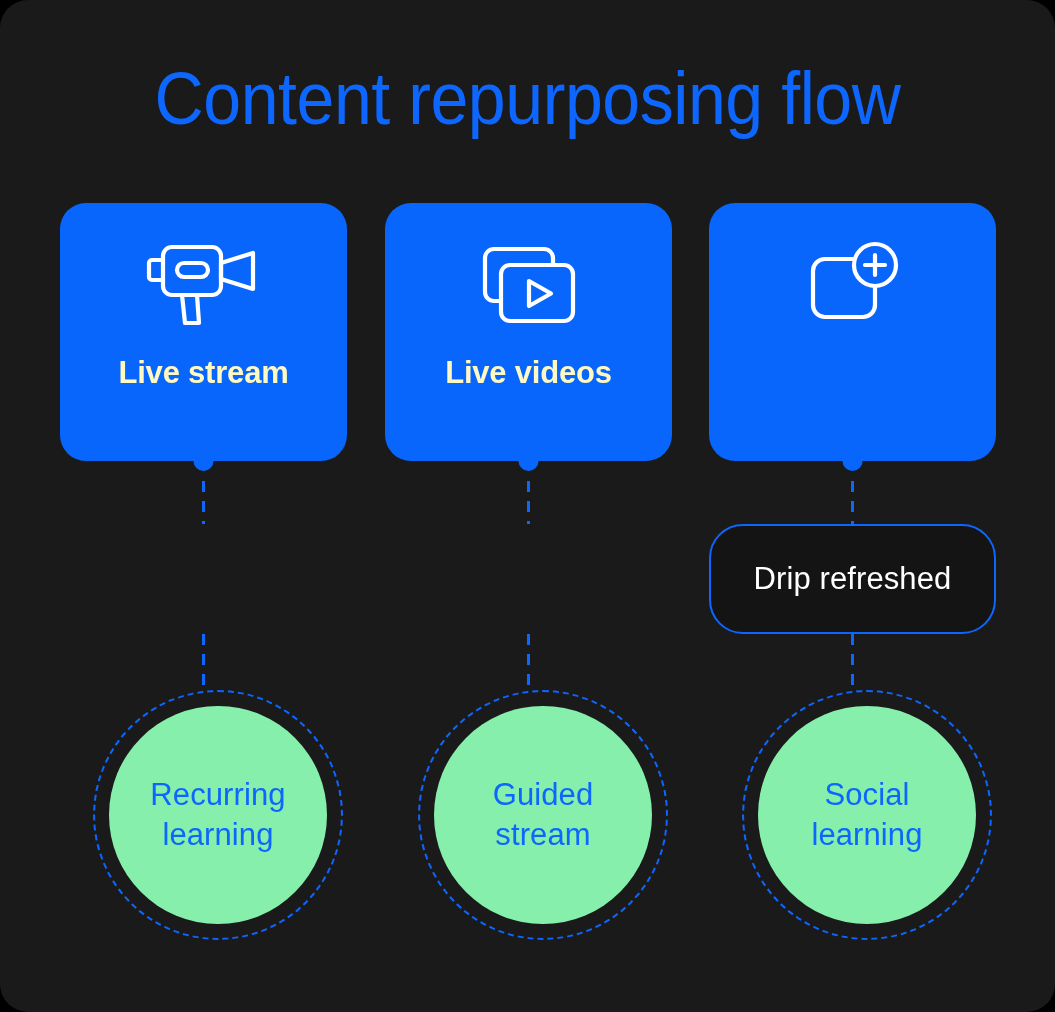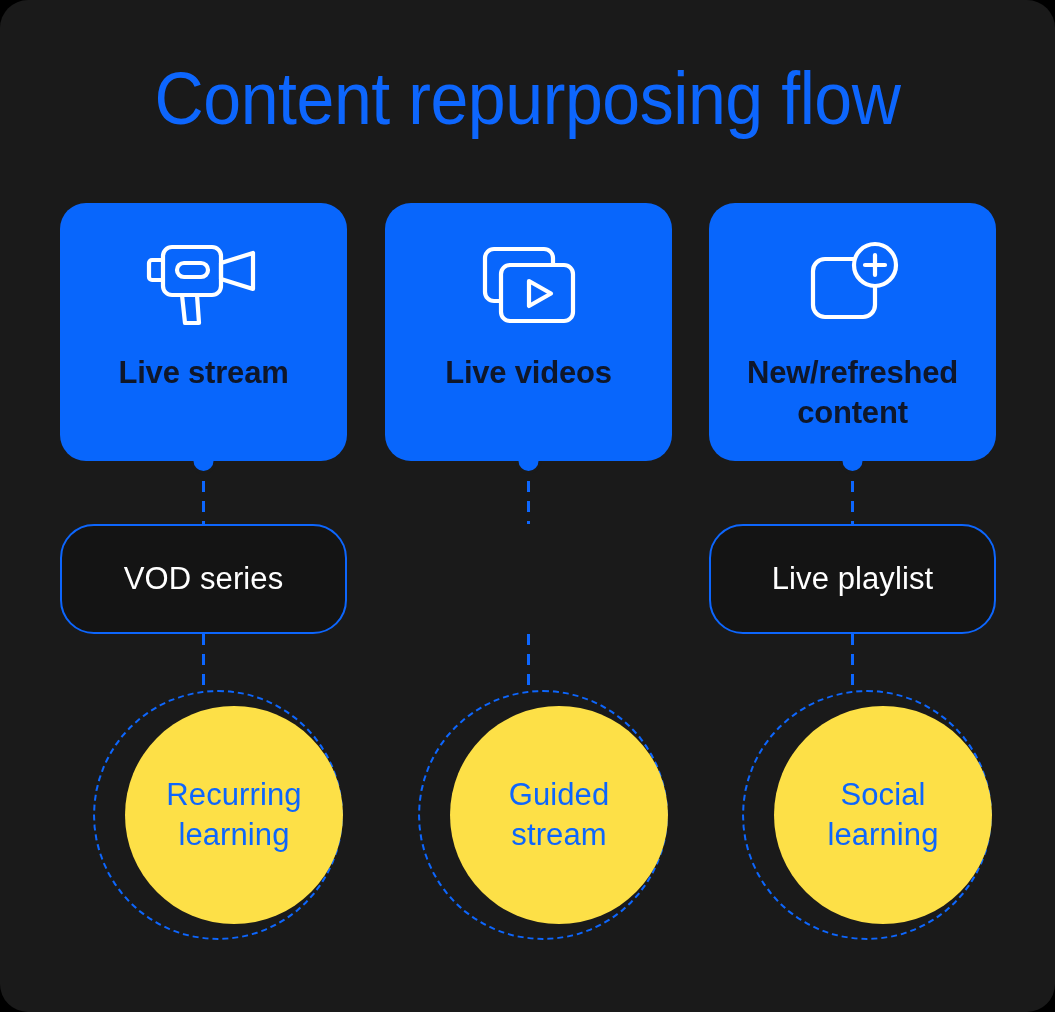--- a/index.html
+++ b/index.html
@@ -87,21 +87,21 @@
     justify-content: center;
   }
   .card-label {
     margin-top: 22px;
     width: 265px;
     text-align: center;
     font-family: "Liberation Sans Narrow", "Liberation Sans", sans-serif;
     font-size: 31px;
     font-weight: 700;
     line-height: 1.28;
-    color: #0f172a;
+    color: #fef9c3;
     letter-spacing: -0.2px;
   }
 
   
   .pill {
     position: absolute;
     left: 0;
     top: 524px;
     width: 287px;
     height: 110px;
@@ -135,26 +135,26 @@
     left: 0;
     top: 0;
     width: 250px;
     height: 250px;
     box-sizing: border-box;
     border: 2px dashed #0d66fd;
     border-radius: 50%;
   }
   .outcome-disc {
     position: absolute;
-    left: 32px;
+    left: 16px;
     top: 16px;
     width: 218px;
     height: 218px;
     box-sizing: border-box;
-    background: #fde047;
+    background: #86efac;
     border-radius: 50%;
     display: flex;
     align-items: center;
     justify-content: center;
   }
   .outcome-label {
     width: 190px;
     text-align: center;
     font-family: "Liberation Sans Narrow", "Liberation Sans", sans-serif;
     font-size: 31px;
@@ -197,23 +197,20 @@
           <rect x="17" y="6" width="58" height="48" rx="9"></rect>
           <path d="M17 19 H6 a3 3 0 0 0 -3 3 v14 a3 3 0 0 0 3 3 h11"></path>
           <rect x="31" y="22" width="31" height="14" rx="7"></rect>
           <path d="M75 22 L107 12 v36 L75 38 Z"></path>
           <path d="M36 54 l3 28 h14 l-2 -28"></path>
         </svg>
       </div>
       <div class="card-label">Live stream</div>
     </div>
 
-    <div class="pill">
-      <div class="pill-label">VOD series</div>
-    </div>
 
     <div class="outcome">
       <div class="outcome-ring"></div>
       <div class="outcome-disc">
         <div class="outcome-label">
           <span>Recurring</span><br>
           <span>learning</span>
         </div>
       </div>
     </div>
@@ -247,27 +244,24 @@
   <div class="col col-2">
 
     <div class="card">
       <div class="card-icon">
         <svg width="96" height="88" viewBox="0 0 96 88" fill="none" stroke="#ffffff" stroke-width="4.2" stroke-linecap="round" stroke-linejoin="round">
           <rect x="8" y="18" width="62" height="58" rx="12"></rect>
           <circle cx="70" cy="24" r="21" fill="#0866fc"></circle>
           <path d="M70 14 V34 M60 24 H80"></path>
         </svg>
       </div>
-      <div class="card-label">
-        <span>New/refreshed content</span>
-      </div>
     </div>
 
     <div class="pill">
-      <div class="pill-label">Live playlist</div>
+      <div class="pill-label">Drip refreshed</div>
     </div>
 
     <div class="outcome">
       <div class="outcome-ring"></div>
       <div class="outcome-disc">
         <div class="outcome-label">
           <span>Social</span><br>
           <span>learning</span>
         </div>
       </div>

